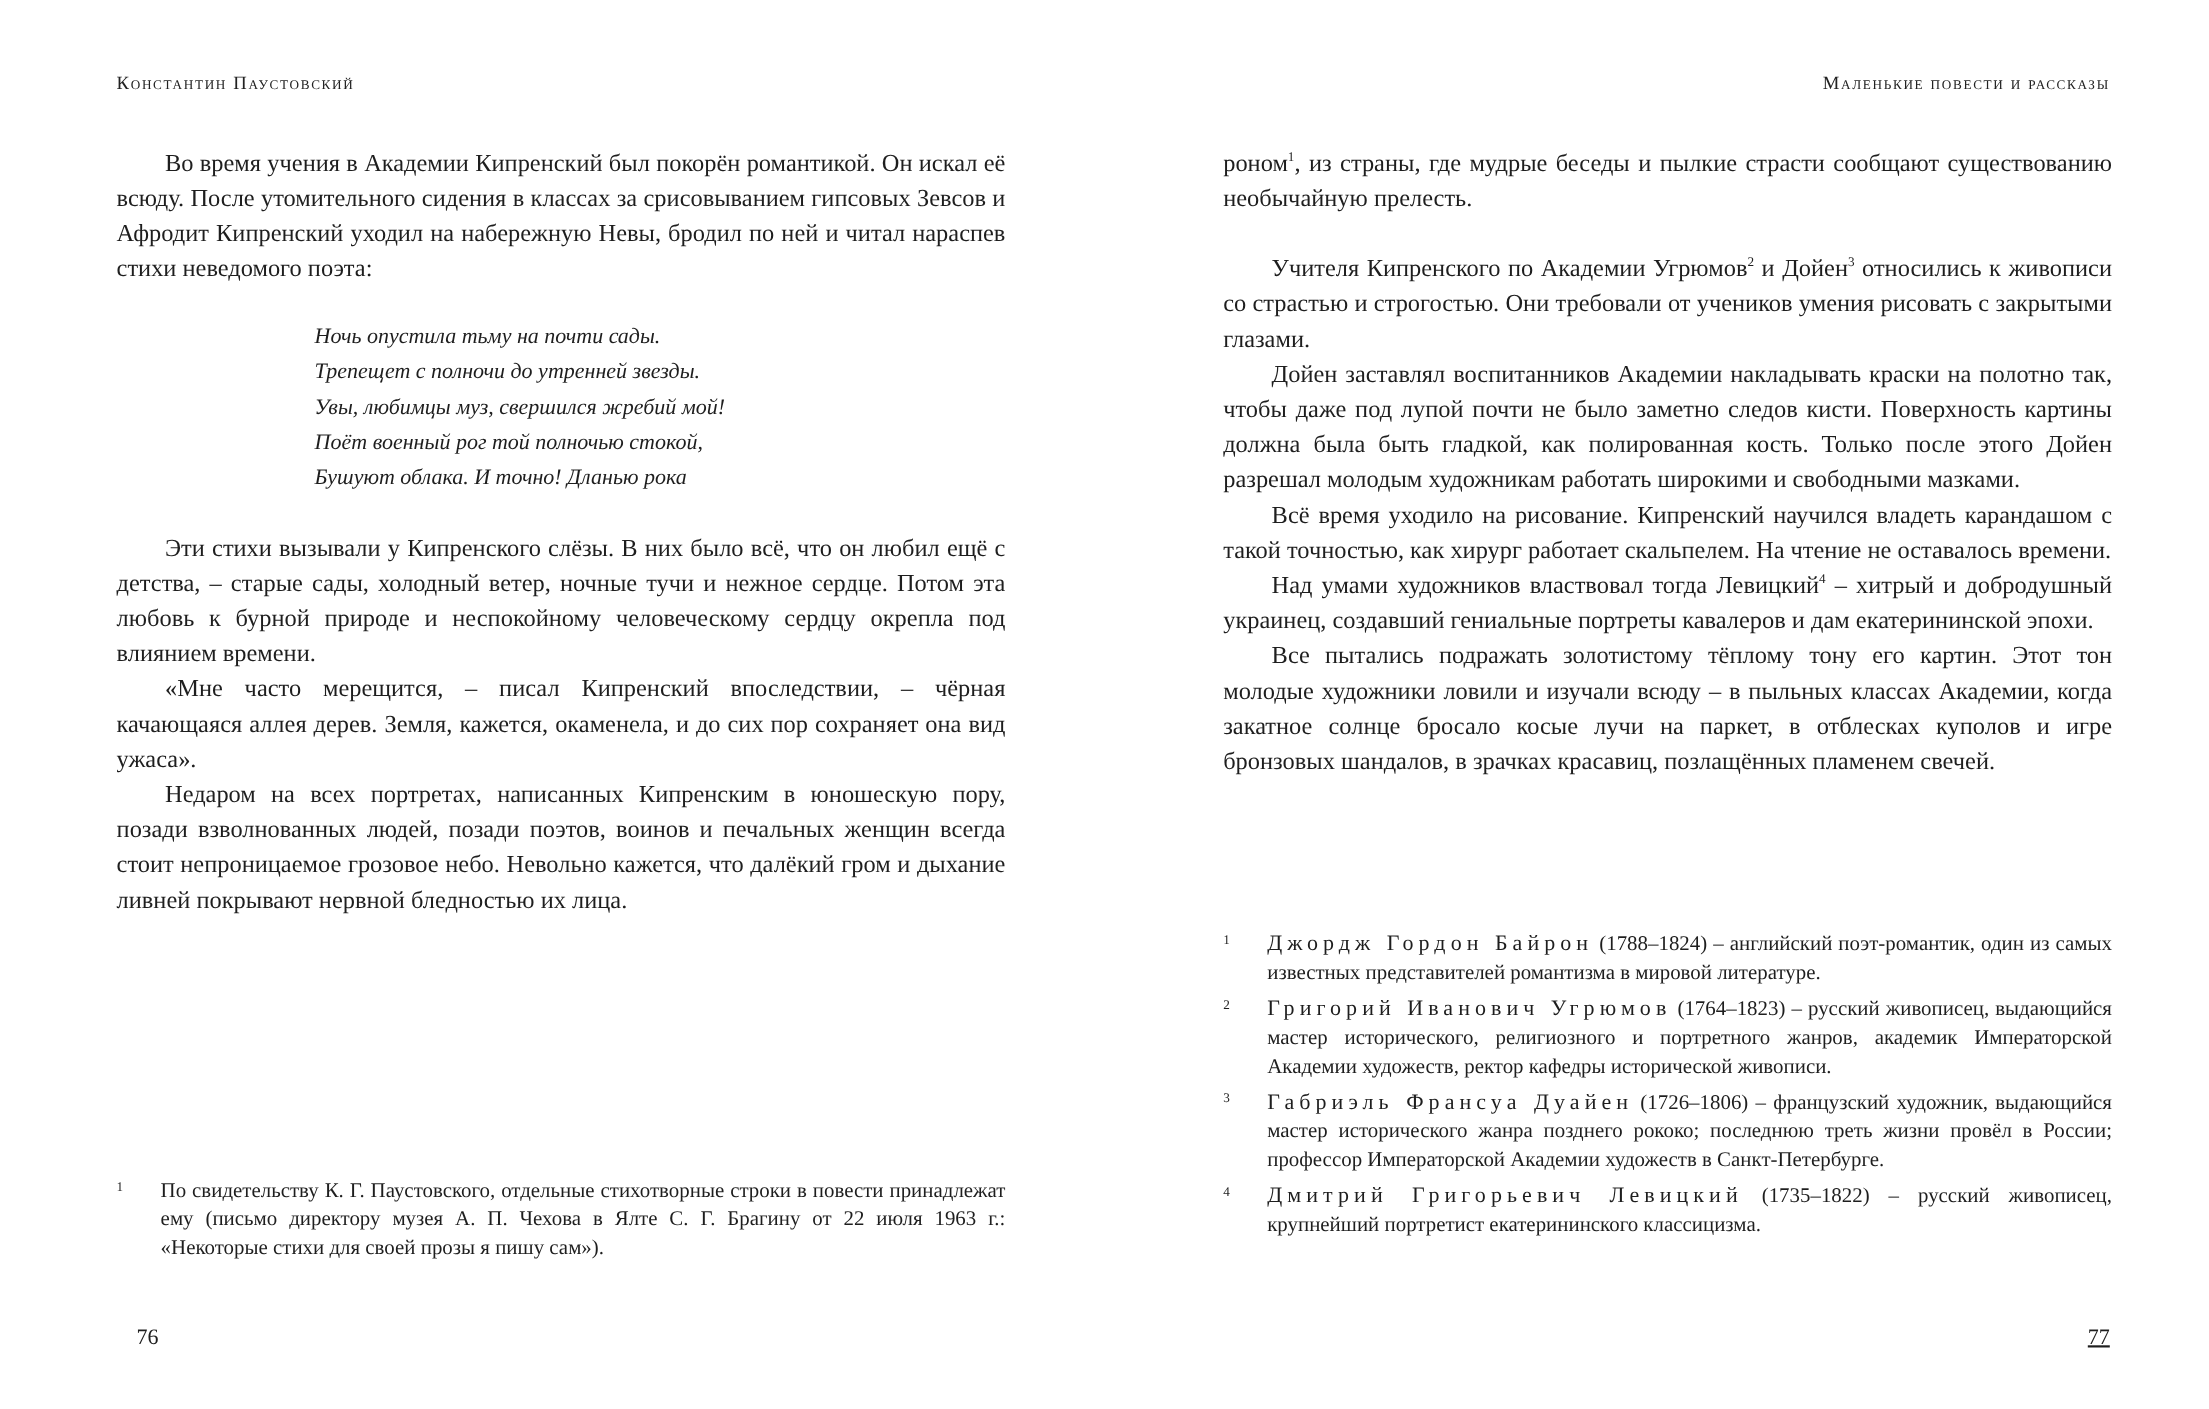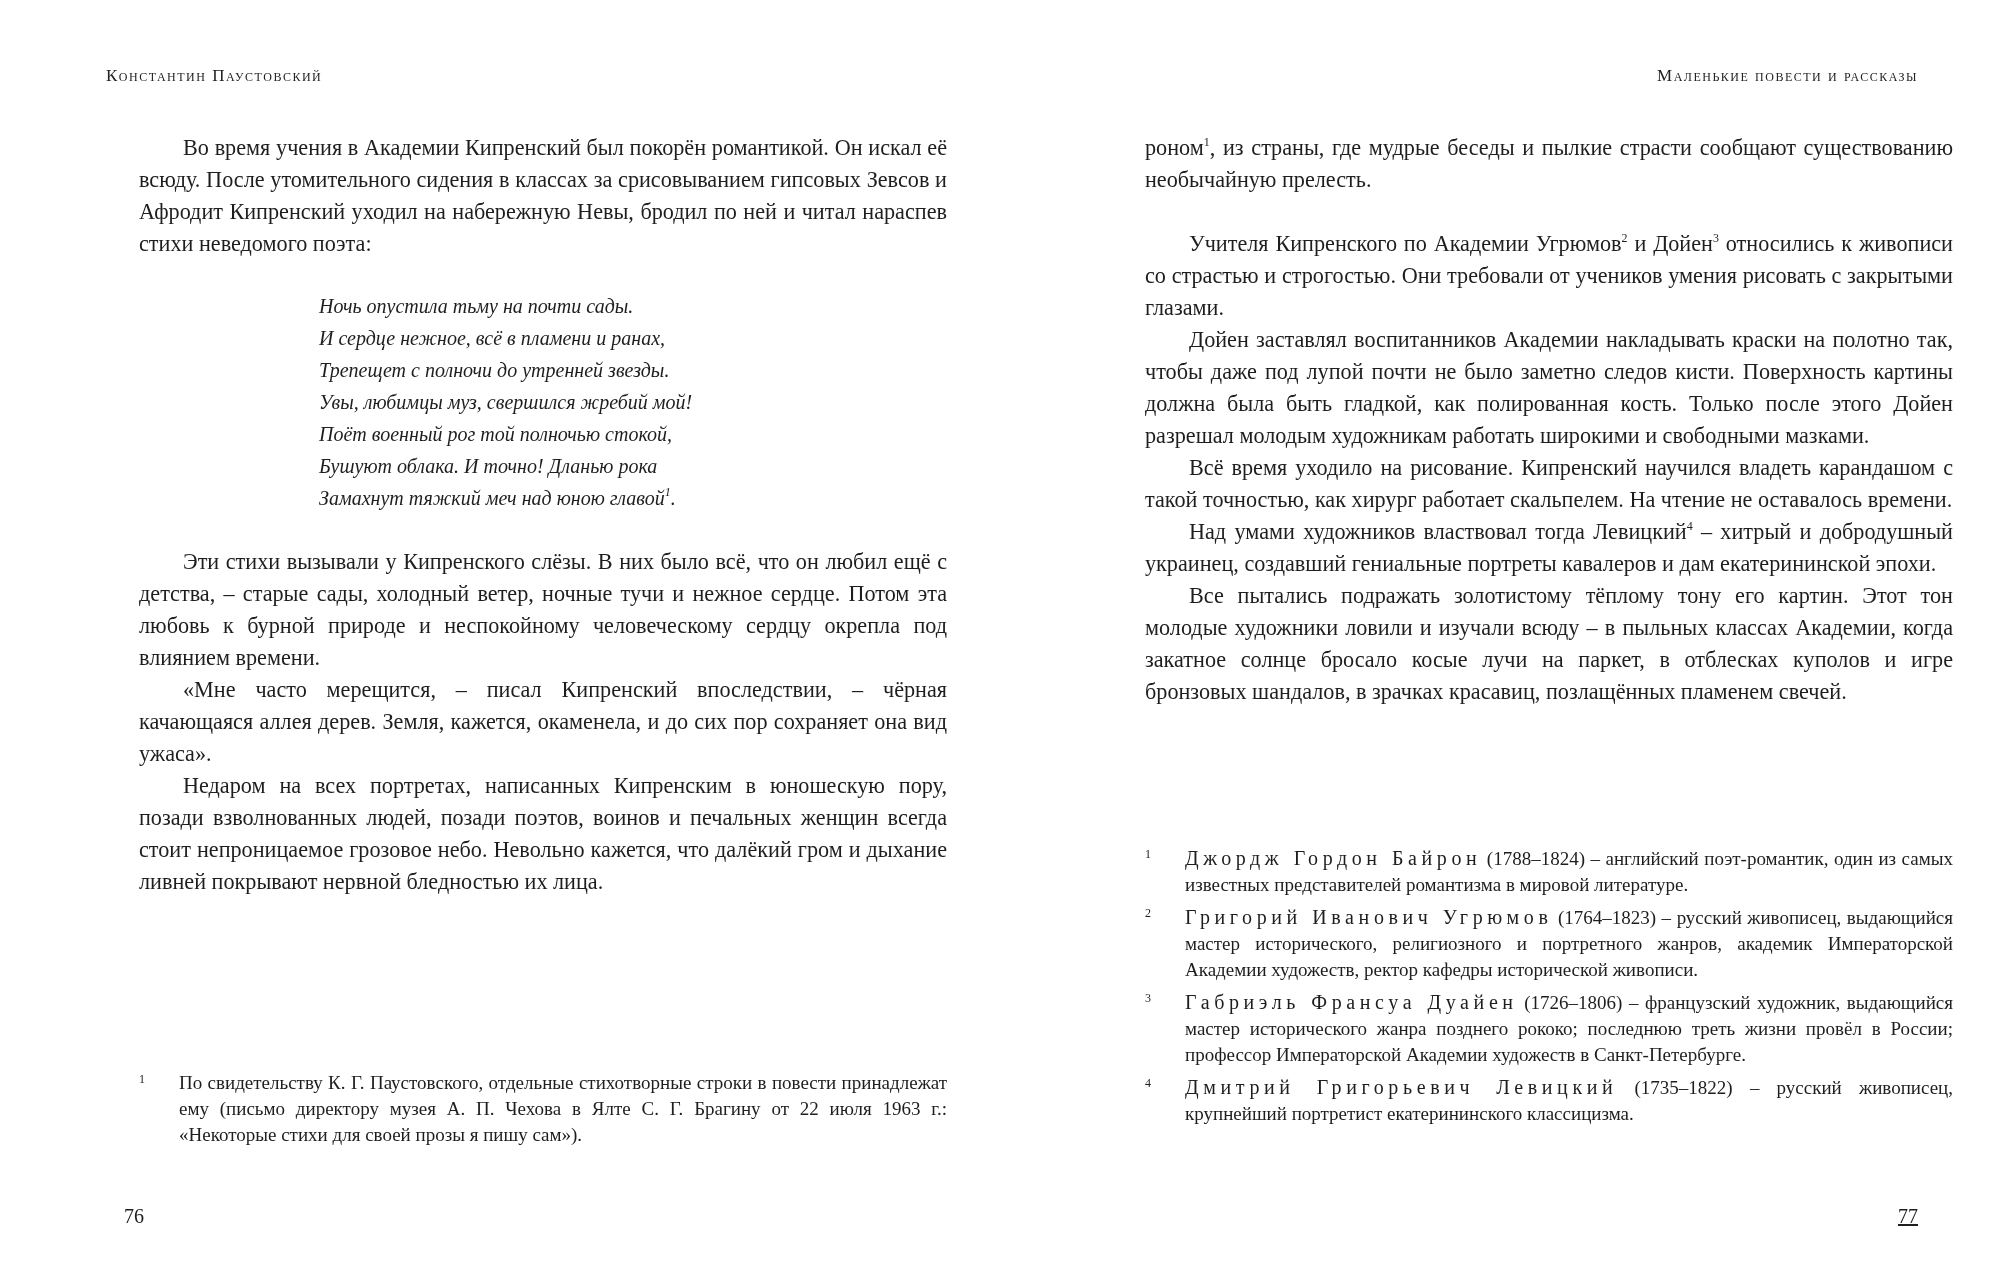--- a/index.html
+++ b/index.html
@@ -13,21 +13,21 @@
   .page-right { left: 1004px; width: 1004px; }
 
   .running-head {
     position: absolute; top: 66px;
     font-size: 17px; letter-spacing: 1.5px; font-variant: small-caps;
     color: #222;
   }
   .page-left .running-head { left: 106px; }
   .page-right .running-head { right: 90px; text-align: right; }
 
-  .col { position: absolute; width: 808px; margin-left: 33px; }
+  .col { position: absolute; width: 808px; }
   .page-left .col { left: 106px; }
   .page-right .col { left: 108px; }
 
   .body-text {
     font-size: 22.2px; line-height: 32px; text-align: justify;
     hyphens: manual;
   }
   .body-text p { margin: 0; text-indent: 44px; }
   .body-text p.noindent { text-indent: 0; }
   .body-text p.gap { margin-top: 32px; }
@@ -55,26 +55,24 @@
 <body>
 
 <div class="page page-left">
   <div class="running-head">Константин Паустовский</div>
 
   <div class="col body-text" style="top:132px;">
     <p>Во время учения в Академии Кипренский был покорён романтикой. Он искал её всюду. После утомительного сидения в классах за срисовыванием гипсовых Зевсов и Афродит Кипренский уходил на набережную Невы, бродил по ней и читал нараспев стихи неведомого поэта:</p>
 
     <div class="verse">
       <div>Ночь опустила тьму на почти сады.</div>
-      <div>И сердце нежное, всё в пламени и ранах,</div>
       <div>Трепещет с полночи до утренней звезды.</div>
       <div>Увы, любимцы муз, свершился жребий мой!</div>
       <div>Поёт военный рог той полночью стокой,</div>
       <div>Бушуют облака. И точно! Дланью рока</div>
-      <div><span>Замахнут тяжкий меч над юною главой</span><sup>1</sup><span>.</span></div>
     </div>
 
     <p>Эти стихи вызывали у Кипренского слёзы. В них было всё, что он любил ещё с детства, – старые сады, холодный ветер, ночные тучи и нежное сердце. Потом эта любовь к бурной природе и неспокойному человеческому сердцу окрепла под влиянием времени.</p>
     <p>«Мне часто мерещится, – писал Кипренский впоследствии, – чёрная качающаяся аллея дерев. Земля, кажется, окаменела, и до сих пор сохраняет она вид ужаса».</p>
     <p>Недаром на всех портретах, написанных Кипренским в юношескую пору, позади взволнованных людей, позади поэтов, воинов и печальных женщин всегда стоит непроницаемое грозовое небо. Невольно кажется, что далёкий гром и дыхание ливней покрывают нервной бледностью их лица.</p>
   </div>
 
   <div class="col footnotes" style="top:1070px;">
     <div class="fn">
       <span class="fn-num">1</span>

